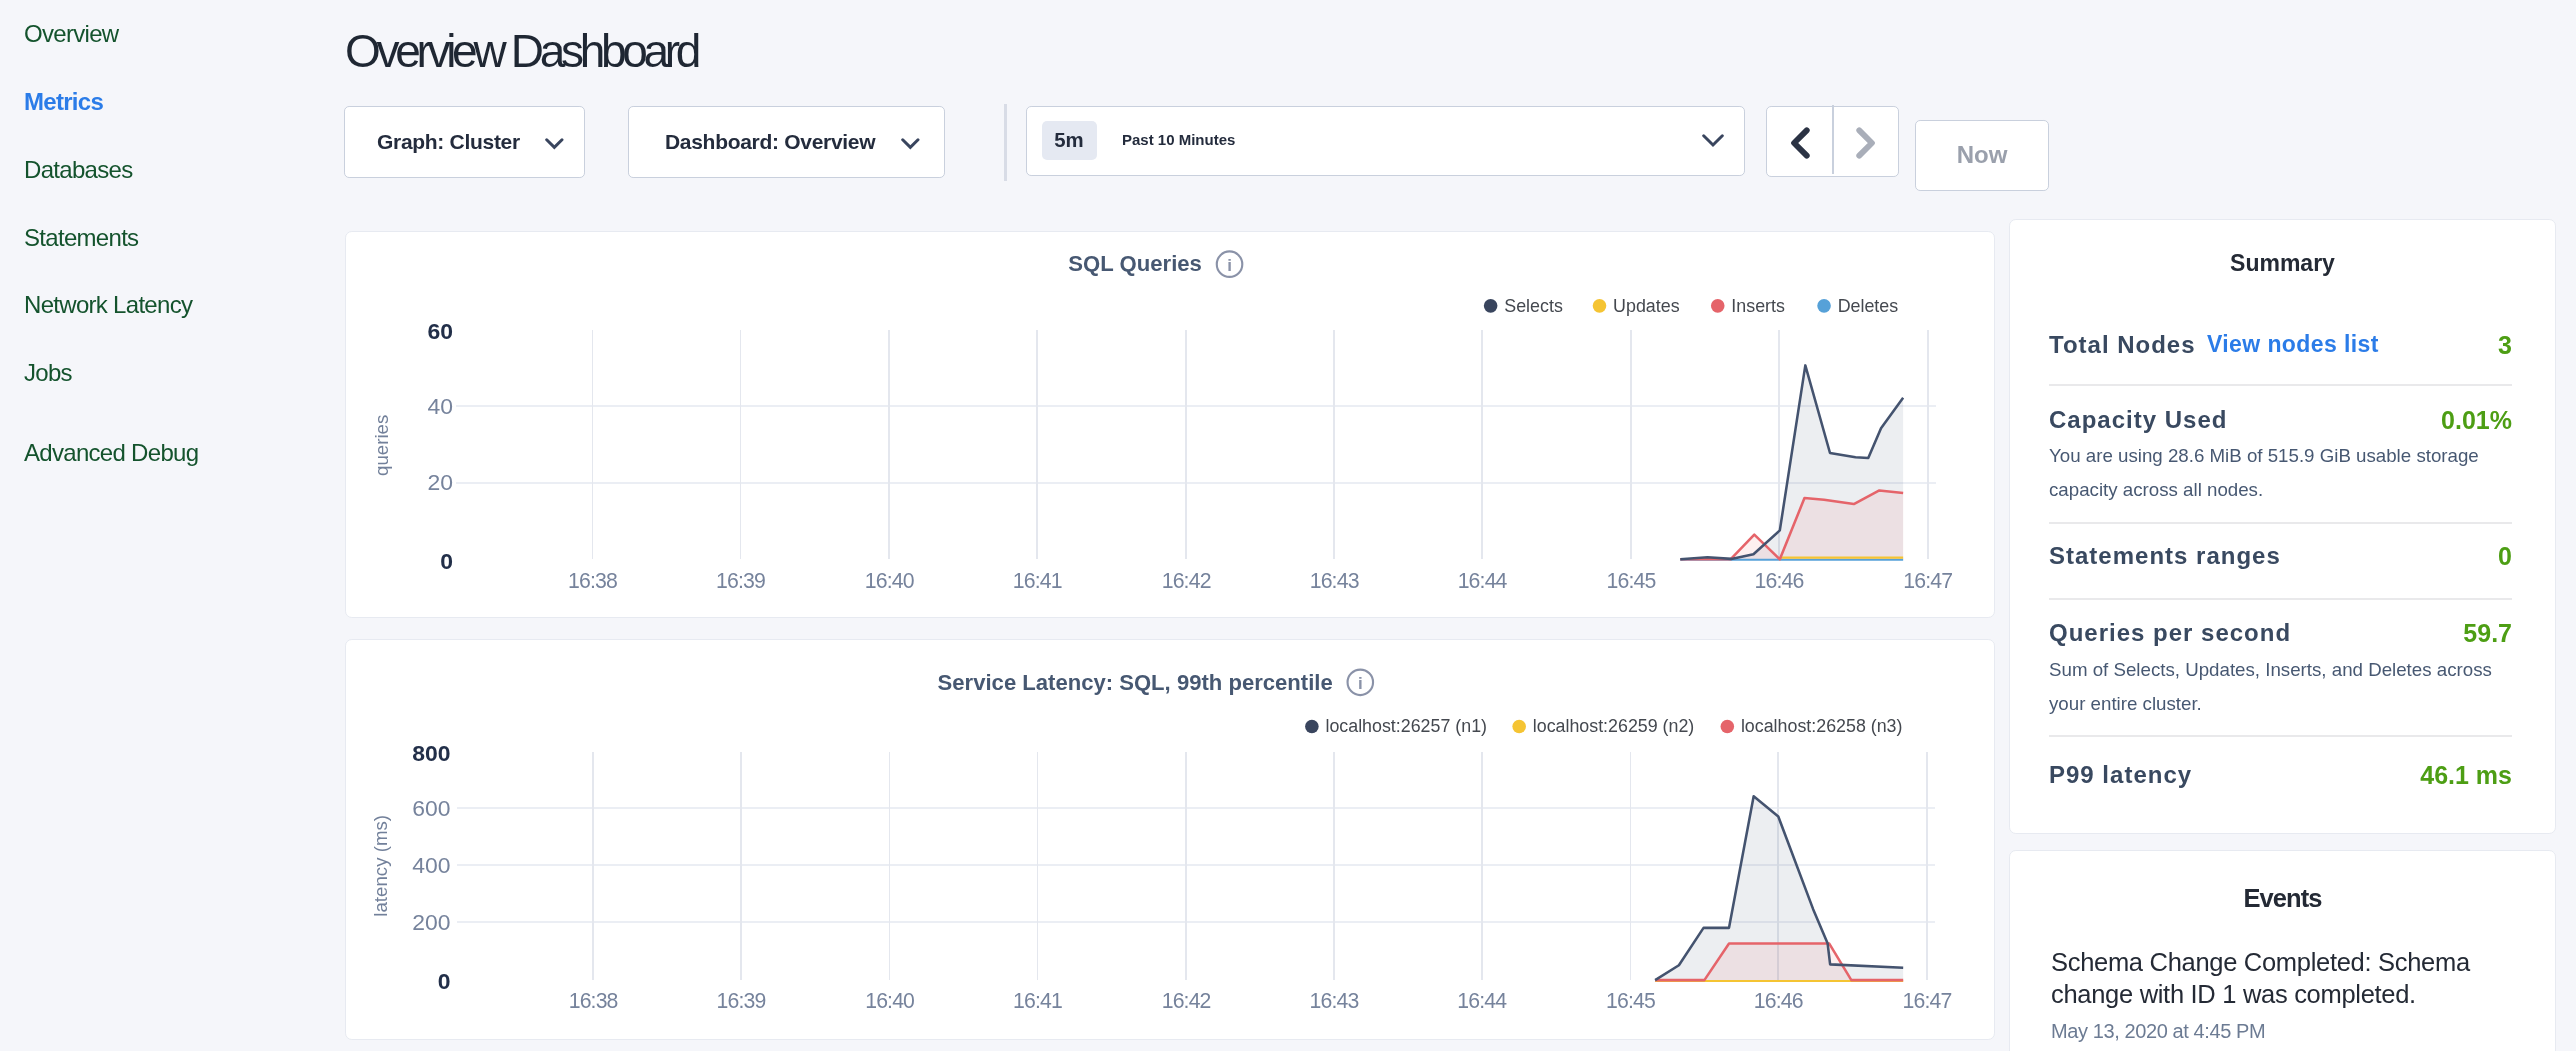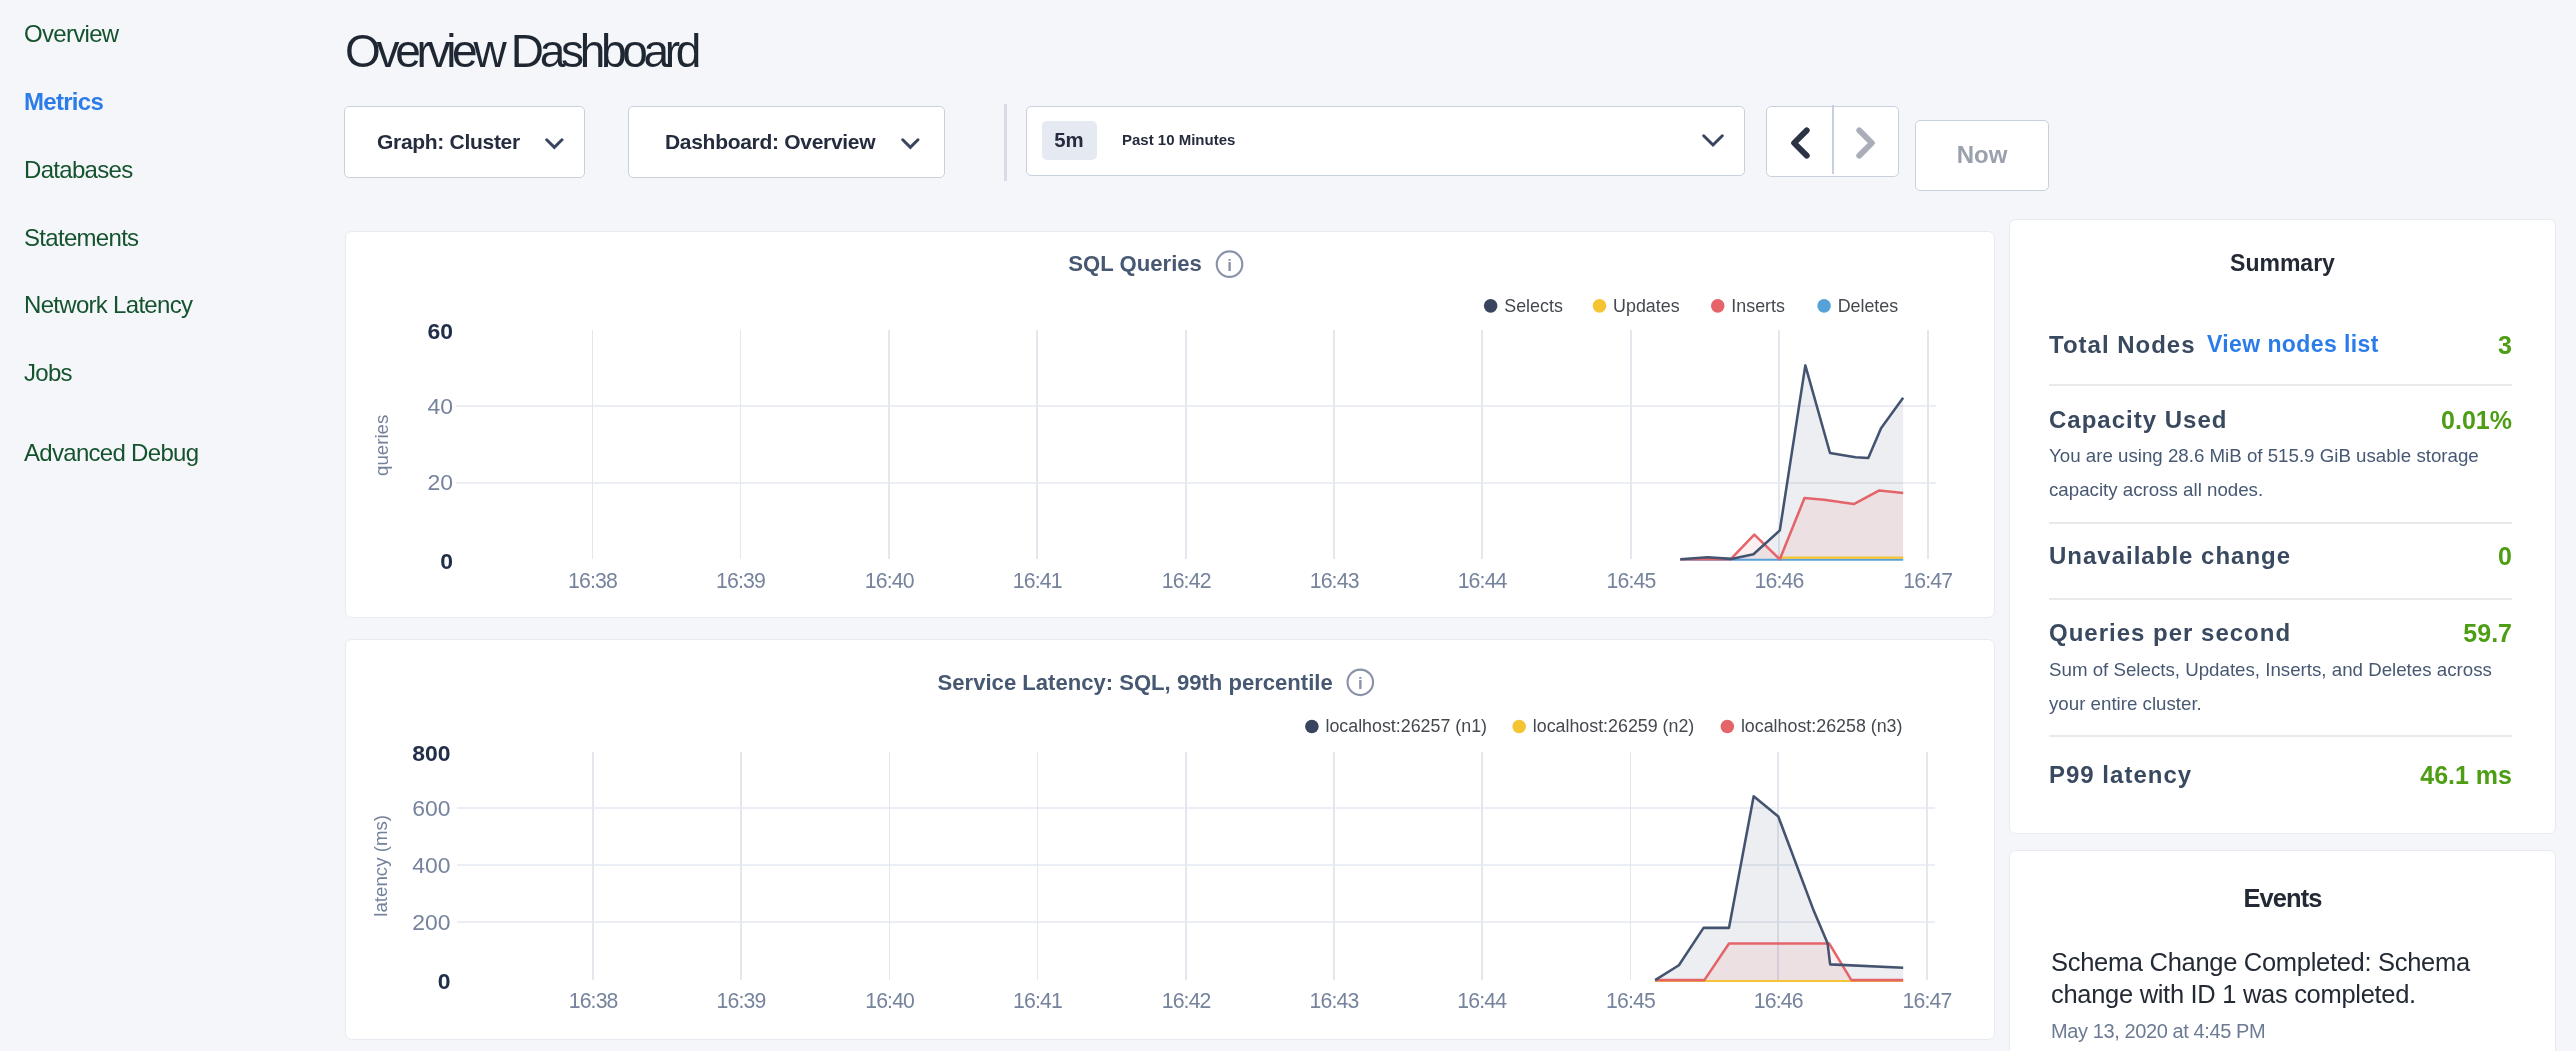--- a/index.html
+++ b/index.html
@@ -189,21 +189,21 @@
   <div class="abs" style="left:39px; top:111px; font-size:24px; font-weight:bold; color:#394960; letter-spacing:1px;">Total Nodes</div>
   <div class="abs" style="left:197px; top:111px; font-size:23px; font-weight:bold; letter-spacing:0.4px; color:#2b7ce8;">View nodes list</div>
   <div class="abs" style="right:43px; top:111px; font-size:25px; font-weight:bold; color:#4d9e14;">3</div>
   <div class="abs" style="left:39px; right:43px; top:164px; height:1.7px; background:#e9e9eb;"></div>
 
   <div class="abs" style="left:39px; top:186px; font-size:24px; font-weight:bold; color:#394960; letter-spacing:1px;">Capacity Used</div>
   <div class="abs" style="right:43px; top:186px; font-size:25px; font-weight:bold; color:#4d9e14;">0.01%</div>
   <div class="abs" style="left:39px; top:219px; width:442px; font-size:18.7px; color:#475872; line-height:34px;">You are using 28.6 MiB of 515.9 GiB usable storage capacity across all nodes.</div>
   <div class="abs" style="left:39px; right:43px; top:302px; height:1.7px; background:#e9e9eb;"></div>
 
-  <div class="abs" style="left:39px; top:322px; font-size:24px; font-weight:bold; color:#394960; letter-spacing:1px;">Unavailable change</div>
+  <div class="abs" style="left:39px; top:322px; font-size:24px; font-weight:bold; color:#394960; letter-spacing:1px;">Statements ranges</div>
   <div class="abs" style="right:43px; top:322px; font-size:25px; font-weight:bold; color:#4d9e14;">0</div>
   <div class="abs" style="left:39px; right:43px; top:378px; height:1.7px; background:#e9e9eb;"></div>
 
   <div class="abs" style="left:39px; top:399px; font-size:24px; font-weight:bold; color:#394960; letter-spacing:1px;">Queries per second</div>
   <div class="abs" style="right:43px; top:399px; font-size:25px; font-weight:bold; color:#4d9e14;">59.7</div>
   <div class="abs" style="left:39px; top:433px; width:459px; font-size:18.7px; color:#475872; line-height:34px;">Sum of Selects, Updates, Inserts, and Deletes across your entire cluster.</div>
   <div class="abs" style="left:39px; right:43px; top:515px; height:1.7px; background:#e9e9eb;"></div>
 
   <div class="abs" style="left:39px; top:541px; font-size:24px; font-weight:bold; color:#394960; letter-spacing:1px;">P99 latency</div>
   <div class="abs" style="right:43px; top:541px; font-size:25px; font-weight:bold; color:#4d9e14;text-align:right;">46.1 ms</div>

